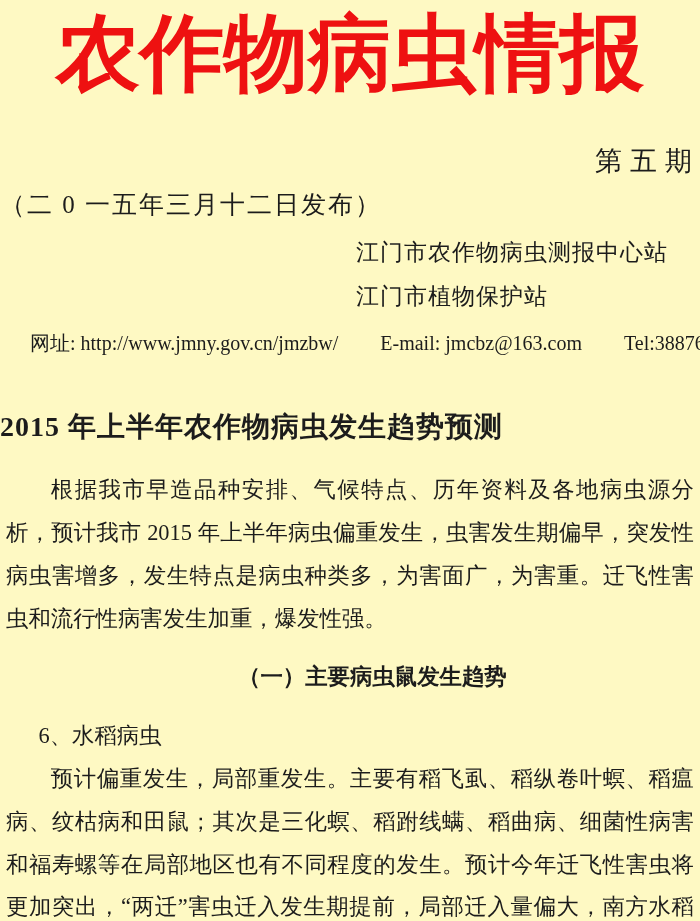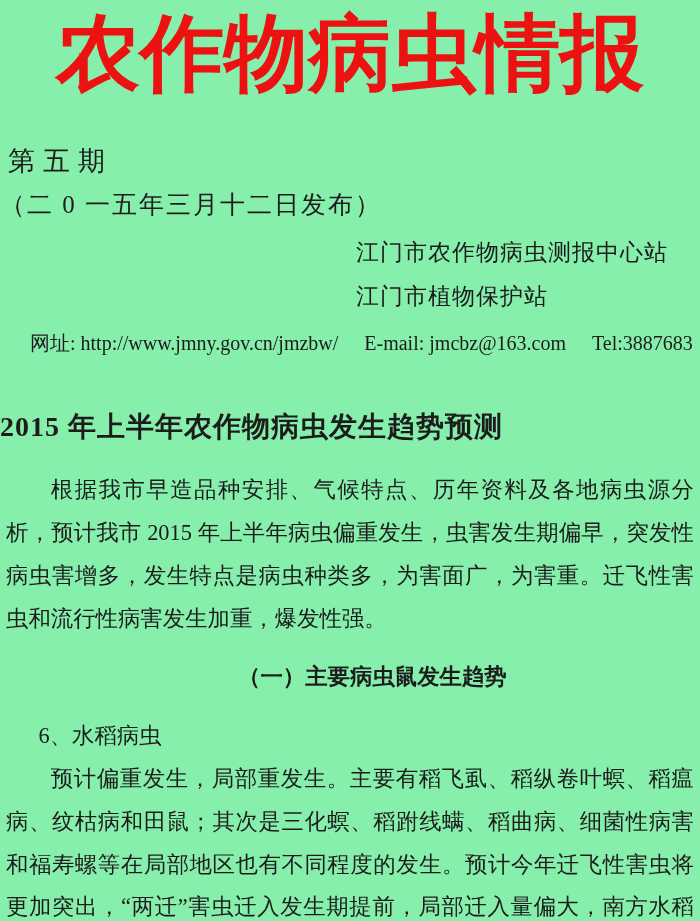--- a/index.html
+++ b/index.html
@@ -1,36 +1,36 @@
 <!DOCTYPE html>
 <html><head>
 <meta charset="utf-8">
 <style>
   html,body { margin:0; padding:0; background:#ffffff; }
   .page {
     position:relative;
     width:700px; height:921px;
-    background:#86efac;
+    background:#fef9c3;
     overflow:hidden;
     font-family:"Liberation Serif","DejaVu Serif",serif;
     color:#1c1c1c;
   }
   .masthead {
     margin:6px 0 0 0;
     text-align:center;
     font-family:"Liberation Sans","DejaVu Sans",sans-serif;
     font-weight:900;
     font-size:84px;
     line-height:94px;
     letter-spacing:0px;
     white-space:nowrap;
   }
   .issue-line {
     margin-top:44px;
-    text-align:left;
+    text-align:right;
     font-size:27px;
     line-height:34px;
     letter-spacing:8px;
     text-indent:8px; 
   }
   .date-line {
     margin-top:10px;
     text-align:left;
     font-size:25px;
     line-height:34px;
@@ -43,21 +43,21 @@
     align-items:center;
     justify-content:flex-end;
   }
   .org-col { display:flex; flex-direction:column; row-gap:14px; }
   .org-line { font-size:23px; line-height:30px; letter-spacing:1px; }
   .address-line { font-size:23px; line-height:30px; letter-spacing:1px; }
   .contact-row {
     margin-top:18px;
     padding-left:30px;
     display:flex;
-    column-gap:26px;
+    column-gap:42px;
     font-size:20px;
     line-height:26px;
     white-space:nowrap;
   }
   .article-title {
     margin-top:52px;
     text-align:left;
     font-size:28px;
     line-height:38px;
     font-weight:bold;

